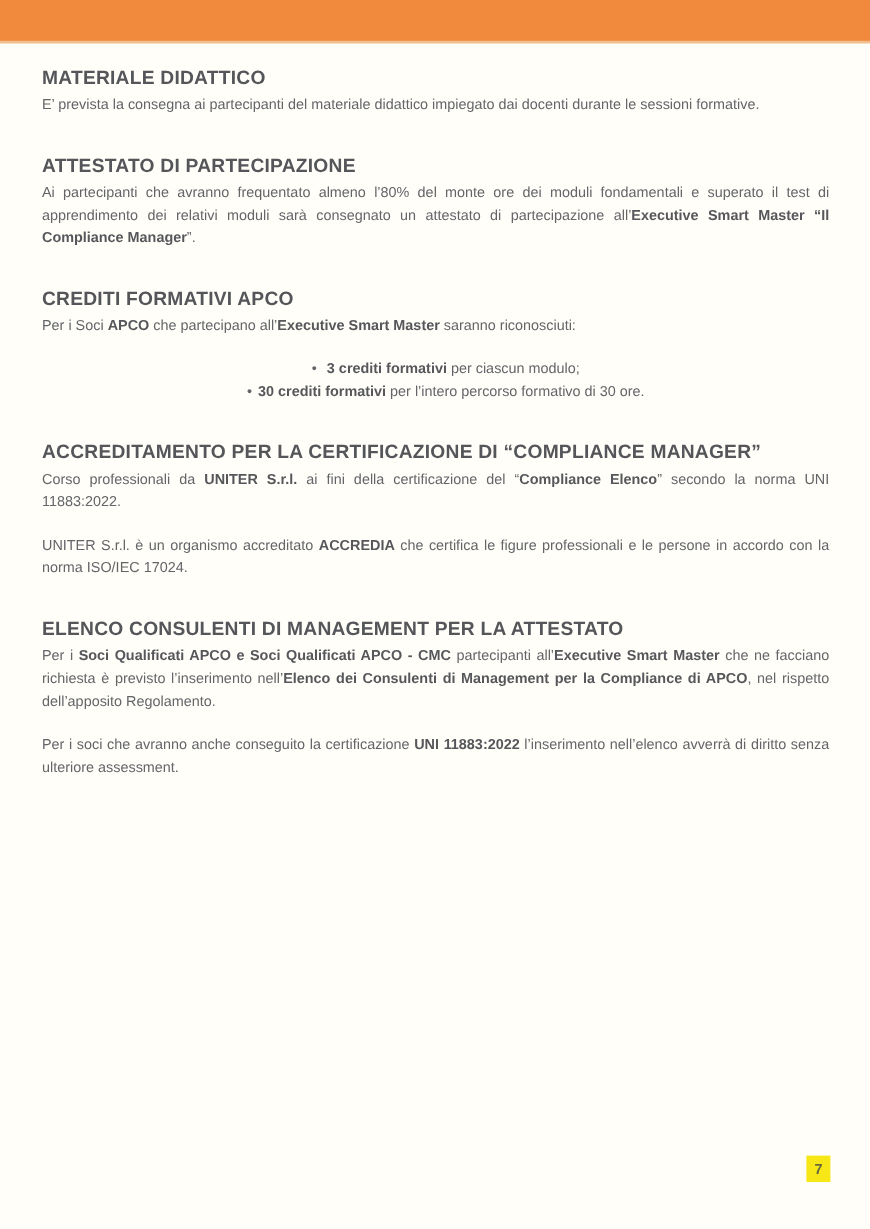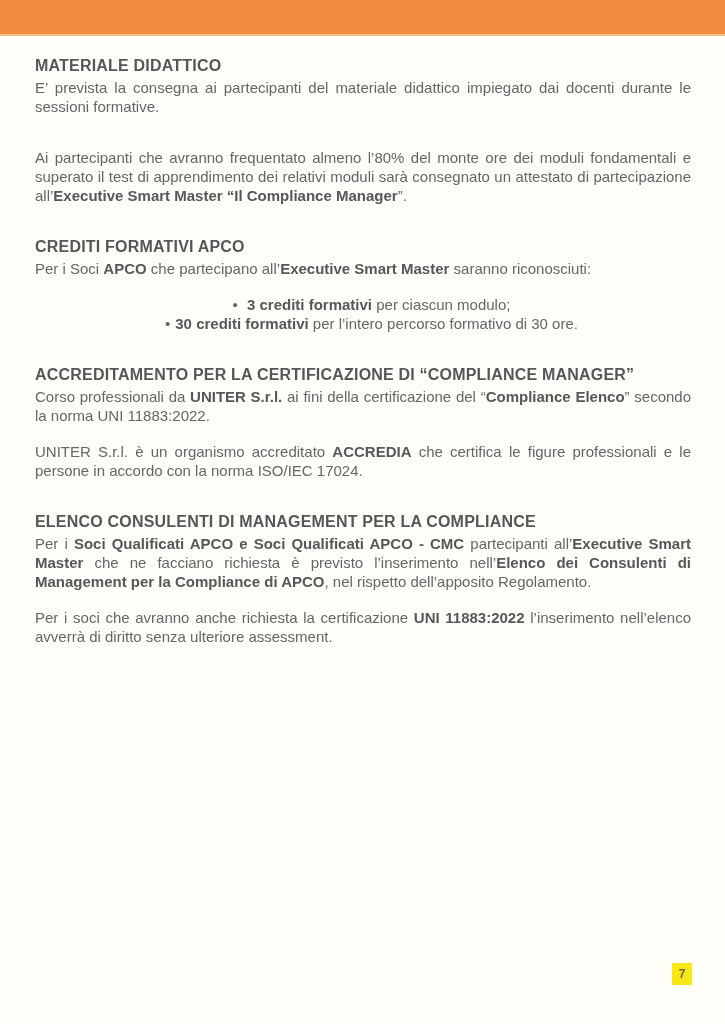--- a/index.html
+++ b/index.html
@@ -32,21 +32,21 @@
   .section{margin-bottom:32px;}
   .section h2{
     font-size:16px;
     font-weight:700;
     color:var(--heading);
     letter-spacing:0.2px;
     line-height:20px;
     margin-bottom:2px;
   }
   .section p{
-    font-size:15px;
+    font-size:12px;
     line-height:19px;
     color:var(--body);
     text-align:justify;
   }
   .section p.para{margin-bottom:17px;}
   .section p.para:last-child{margin-bottom:0;}
   .section p.bullet{
     padding-left:17px;
     text-align:center;
     margin-bottom:0;
@@ -76,34 +76,35 @@
 
 <div class="top-band"></div>
 
 <main class="content">
   <div>
       <section class="section">
         <h2>MATERIALE DIDATTICO</h2>
         <p class="para"><span>E’ prevista la consegna ai partecipanti del materiale didattico impiegato dai docenti durante le sessioni formative.</span></p>
       </section>
       <section class="section">
+        <h2>ATTESTATO DI PARTECIPAZIONE</h2>
         <p class="para"><span>Ai partecipanti che avranno frequentato almeno l’80% del monte ore dei moduli fondamentali e superato il test di apprendimento dei relativi moduli sarà consegnato un attestato di partecipazione all’</span><span class="b">Executive Smart Master “Il Compliance Manager</span><span>”.</span></p>
       </section>
       <section class="section">
         <h2>CREDITI FORMATIVI APCO</h2>
         <p class="para"><span>Per i Soci </span><span class="b">APCO</span><span> che partecipano all’</span><span class="b">Executive Smart Master</span><span> saranno riconosciuti:</span></p>
         <p class="bullet"><span class="bullet-marker">•</span><span class="b">&nbsp;3 crediti formativi</span><span> per ciascun modulo;</span></p>
         <p class="bullet"><span class="bullet-marker">•</span><span class="b">30 crediti formativi</span><span> per l’intero percorso formativo di 30 ore.</span></p>
       </section>
       <section class="section">
         <h2>ACCREDITAMENTO PER LA CERTIFICAZIONE DI “COMPLIANCE MANAGER”</h2>
         <p class="para"><span>Corso professionali da </span><span class="b">UNITER S.r.l.</span><span> ai fini della certificazione del “</span><span class="b">Compliance Elenco</span><span>” secondo la norma UNI 11883:2022.</span></p>
         <p class="para"><span>UNITER S.r.l. è un organismo accreditato </span><span class="b">ACCREDIA</span><span> che certifica le figure professionali e le persone in accordo con la norma ISO/IEC 17024.</span></p>
       </section>
       <section class="section">
-        <h2>ELENCO CONSULENTI DI MANAGEMENT PER LA COMPLIANCE</h2>
+        <h2>ELENCO CONSULENTI DI MANAGEMENT PER LA ATTESTATO</h2>
         <p class="para"><span>Per i </span><span class="b">Soci Qualificati APCO e Soci Qualificati APCO - CMC</span><span> partecipanti all’</span><span class="b">Executive Smart Master</span><span> che ne facciano richiesta è previsto l’inserimento nell’</span><span class="b">Elenco dei Consulenti di Management per la Compliance di APCO</span><span>, nel rispetto dell’apposito Regolamento.</span></p>
-        <p class="para"><span>Per i soci che avranno anche richiesta la certificazione </span><span class="b">UNI 11883:2022</span><span> l’inserimento nell’elenco avverrà di diritto senza ulteriore assessment.</span></p>
+        <p class="para"><span>Per i soci che avranno anche conseguito la certificazione </span><span class="b">UNI 11883:2022</span><span> l’inserimento nell’elenco avverrà di diritto senza ulteriore assessment.</span></p>
       </section>
     </div>
 </main>
 
 <div class="page-badge">7</div>
 
 </body></html>

